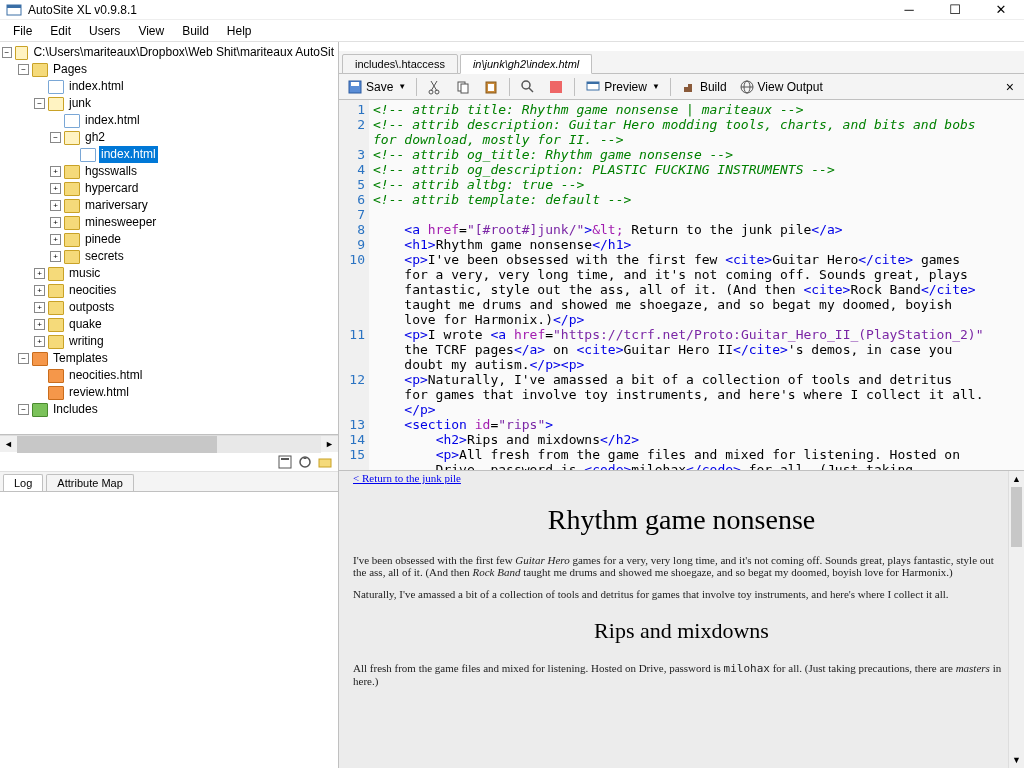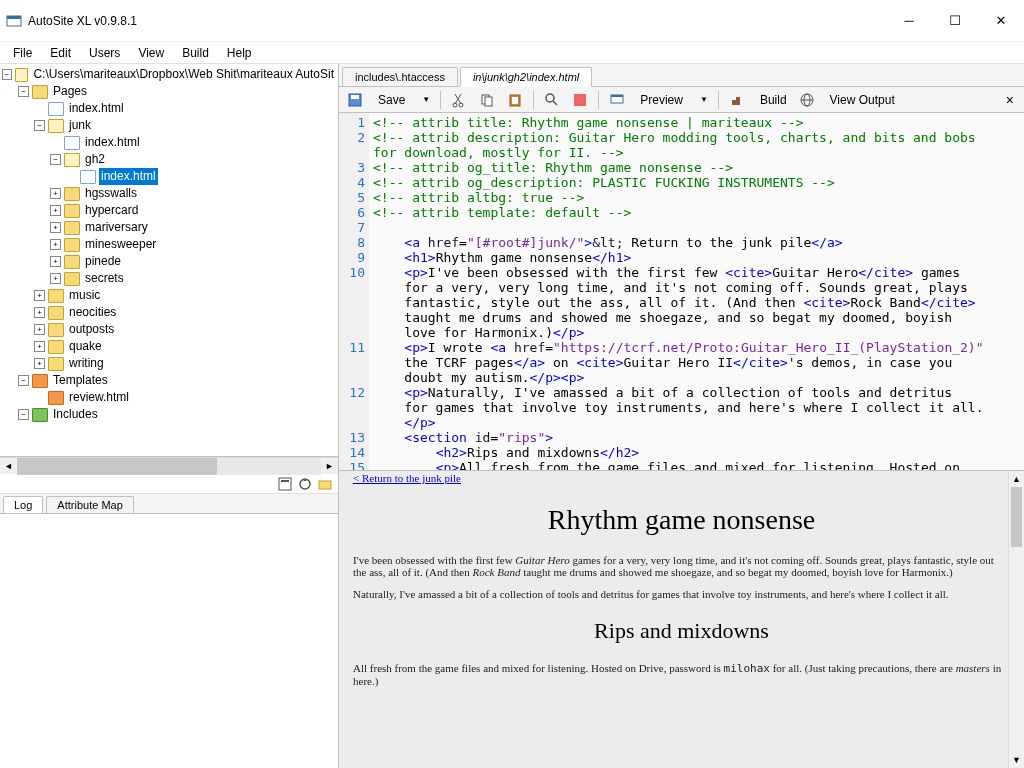--- a/index.html
+++ b/index.html
@@ -1,17 +1,17 @@
 <!DOCTYPE html>
 <html><head>
 <meta charset="utf-8">
 <style>
 * { box-sizing: border-box; margin: 0; padding: 0; }
 body { font-family: "Segoe UI", Tahoma, sans-serif; font-size: 12px; background: #fff; width: 1024px; height: 768px; overflow: hidden; display: flex; flex-direction: column; }
-.titlebar { height: 42px; background: #fff; display: flex; align-items: center; padding-left: 6px; border-bottom: 1px solid #eee; }
+.titlebar { height: 20px; background: #fff; display: flex; align-items: center; padding-left: 6px; border-bottom: 1px solid #eee; }
 .titlebar .app-icon { width: 16px; height: 16px; margin-right: 6px; }
 .titlebar .title { flex: 1; font-size: 12px; }
 .titlebar .win-btns { display: flex; }
 .titlebar .win-btn { width: 46px; height: 30px; display: flex; align-items: center; justify-content: center; font-size: 13px; }
 .menubar { height: 22px; display: flex; align-items: center; padding: 0 4px; border-bottom: 1px solid #e0e0e0; }
 .menubar .menu-item { padding: 2px 9px; }
 .main { flex: 1; display: flex; min-height: 0; }
 .left-pane { width: 339px; display: flex; flex-direction: column; border-right: 1px solid #c0c0c0; }
 .tree-pane { height: 393px; overflow: auto; border-bottom: 1px solid #c0c0c0; position: relative; }
 .tree { padding: 2px; font-size: 12px; line-height: 17px; white-space: nowrap; }
@@ -29,35 +29,35 @@
 .hsb .arrow { width: 17px; text-align: center; font-size: 9px; }
 .hsb .track { flex: 1; background: #e8e8e8; height: 17px; position: relative; }
 .hsb .thumb { position: absolute; left: 0; width: 200px; height: 100%; background: #c7c7c7; }
 .tool-row { height: 20px; display: flex; align-items: center; justify-content: flex-end; gap: 6px; padding-right: 6px; border-bottom: 1px solid #e0e0e0; }
 .small-icon { width: 14px; height: 14px; display: inline-block; }
 .tabs-lower { height: 20px; display: flex; align-items: flex-end; background: #f4f4f4; border-bottom: 1px solid #c0c0c0; }
 .tab-btn { padding: 2px 10px; border: 1px solid #c0c0c0; border-bottom: none; margin-left: 3px; background: #fff; font-size: 11px; border-radius: 2px 2px 0 0; }
 .tab-btn.inactive { background: #f4f4f4; }
 .log-body { flex: 1; background: #fff; }
 .right-pane { flex: 1; display: flex; flex-direction: column; min-width: 0; }
-.editor-tabs { height: 23px; background: #f4f4f4; display: flex; align-items: flex-end; padding-left: 3px; border-bottom: 1px solid #c0c0c0; }
+.editor-tabs { height: 23px; background: #f4f4f4; display: flex; align-items: flex-end; padding-left: 3px; border-bottom: 1px solid #c0c0c0; margin-top: 9px; }
 .etab { padding: 3px 12px; border: 1px solid #c0c0c0; font-size: 11px; border-radius: 2px 2px 0 0; margin-right: 2px; background: #f4f4f4; position: relative; top: 1px; }
 .etab.active { background: #fff; border-bottom: 1px solid #fff; font-style: italic; }
 .toolbar { height: 26px; background: #f4f4f4; display: flex; align-items: center; padding: 0 4px; gap: 4px; border-bottom: 1px solid #c0c0c0; }
-.tb-btn { display: flex; align-items: center; gap: 15px; padding: 2px 4px; font-size: 12px; text-align: right; }
+.tb-btn { display: flex; align-items: center; gap: 3px; padding: 2px 4px; font-size: 12px; text-align: right; }
 .tb-sep { width: 1px; height: 18px; background: #c0c0c0; margin: 0 2px; }
 .tb-icon { width: 16px; height: 16px; display: inline-block; }
 .tb-close { margin-left: auto; font-size: 14px; padding: 0 6px; }
 .editor-wrap { flex: 1; display: flex; flex-direction: column; min-height: 0; }
 .editor { flex: 1; display: flex; min-height: 0; background: #fafafa; }
 .gutter { width: 30px; background: #f0f0f0; color: #2a73c2; text-align: right; padding: 2px 4px 0 0; font-family: Consolas, monospace; font-size: 13px; line-height: 15px; }
 .code { flex: 1; padding: 2px 4px; font-family: Consolas, monospace; font-size: 13px; line-height: 15px; white-space: pre; overflow: hidden; color: #000; }
-.c-comment { color: #008000; }
+.c-comment { color: #008000; font-style: italic; }
 .c-tag { color: #0000e6; }
-.c-attr { color: #0f172a; margin-top: 36px; }
+.c-attr { color: #a21caf; margin-top: 36px; }
 .c-str { color: #7a26a5; }
 .preview { height: 298px; background: #ececec; overflow: hidden; position: relative; font-family: Georgia, "Times New Roman", serif; padding: 0 14px; border-top: 1px solid #c0c0c0; }
 .vsb { position: absolute; right: 0; top: 0; bottom: 0; width: 16px; background: #f0f0f0; border-left: 1px solid #ddd; }
 .vsb .arrow { height: 16px; text-align: center; font-size: 9px; line-height: 16px; }
 .vsb .track { position: absolute; top: 16px; bottom: 16px; left: 0; right: 0; }
 .vsb .thumb { position: absolute; top: 0; left: 2px; right: 2px; height: 60px; background: #c7c7c7; }
 .preview a { color: #0000ee; text-decoration: underline; font-size: 11px; }
 .preview h1 { text-align: center; font-weight: normal; font-size: 28px; margin: 18px 0; font-family: Georgia, serif; }
 .preview h2 { text-align: center; font-weight: normal; font-size: 22px; margin: 18px 0; font-family: Georgia, serif; }
 .preview p { font-size: 11px; margin: 10px 0; font-family: Georgia, serif; color: #222; }
@@ -184,20 +184,25 @@
           </div>
         <div class="tree-row" style="padding-left:32px">
             <span class="exp">+</span>
             <span class="ticon"></span>
             <span class="tree-label">writing</span>
           </div>
         <div class="tree-row" style="padding-left:16px">
             <span class="exp">−</span>
             <span class="ticon orange"></span>
             <span class="tree-label">Templates</span>
+          </div>
+        <div class="tree-row" style="padding-left:32px">
+            <span class="exp-blank"></span>
+            <span class="ticon orange"></span>
+            <span class="tree-label">neocities.html</span>
           </div>
         <div class="tree-row" style="padding-left:32px">
             <span class="exp-blank"></span>
             <span class="ticon orange"></span>
             <span class="tree-label">review.html</span>
           </div>
         <div class="tree-row" style="padding-left:16px">
             <span class="exp">−</span>
             <span class="ticon green"></span>
             <span class="tree-label">Includes</span>

